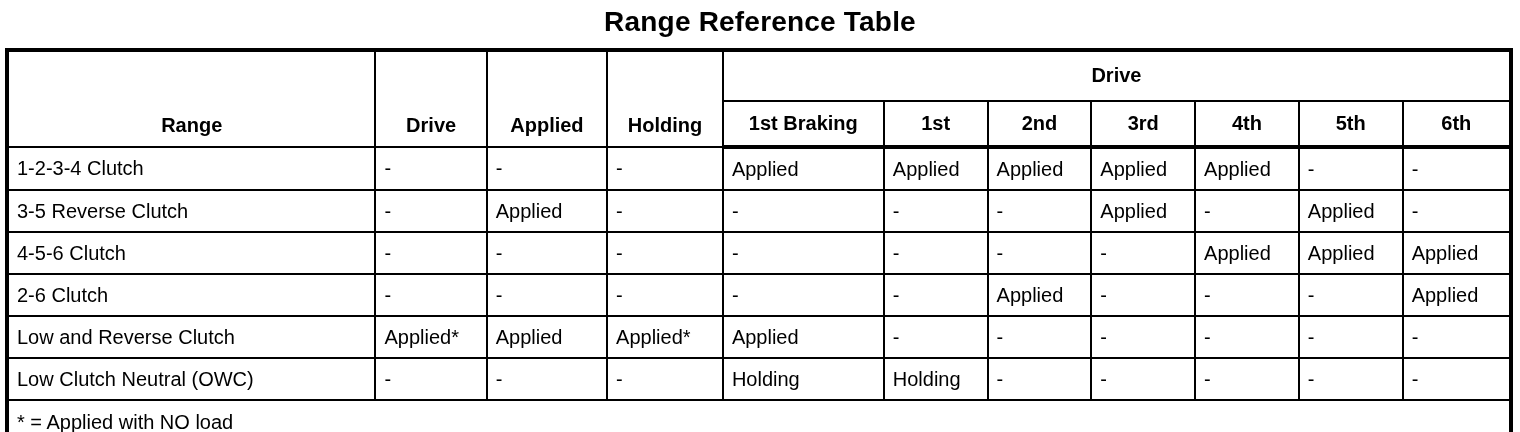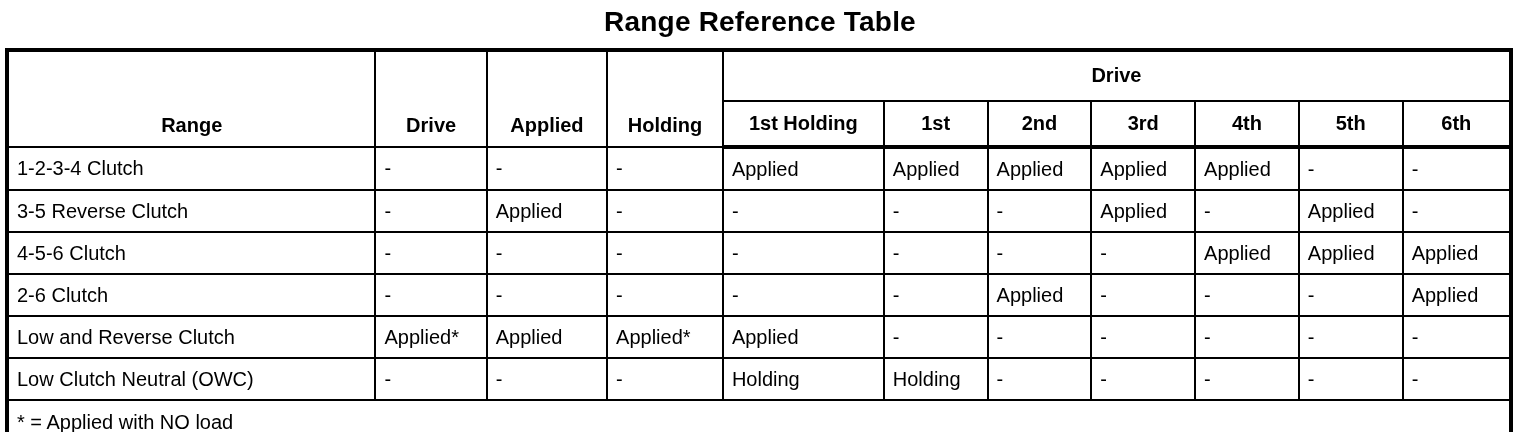--- a/index.html
+++ b/index.html
@@ -97,21 +97,21 @@
     </colgroup>
     <thead>
       <tr>
         <th class="span2 bb" rowspan="2">Range</th>
         <th class="span2 bb" rowspan="2">Drive</th>
         <th class="span2 bb" rowspan="2">Applied</th>
         <th class="span2 bb" rowspan="2">Holding</th>
         <th class="drive" colspan="7">Drive</th>
       </tr>
       <tr class="subhdr">
-        <th>1st Holding</th>
+        <th>1st Braking</th>
         <th>1st</th>
         <th>2nd</th>
         <th>3rd</th>
         <th>4th</th>
         <th>5th</th>
         <th>6th</th>
       </tr>
     </thead>
     <tbody>
         <tr>

